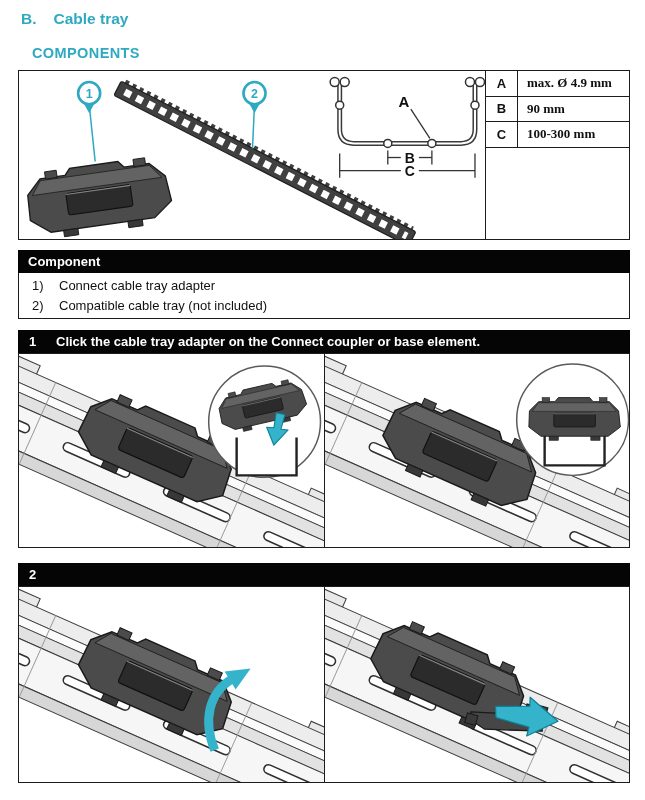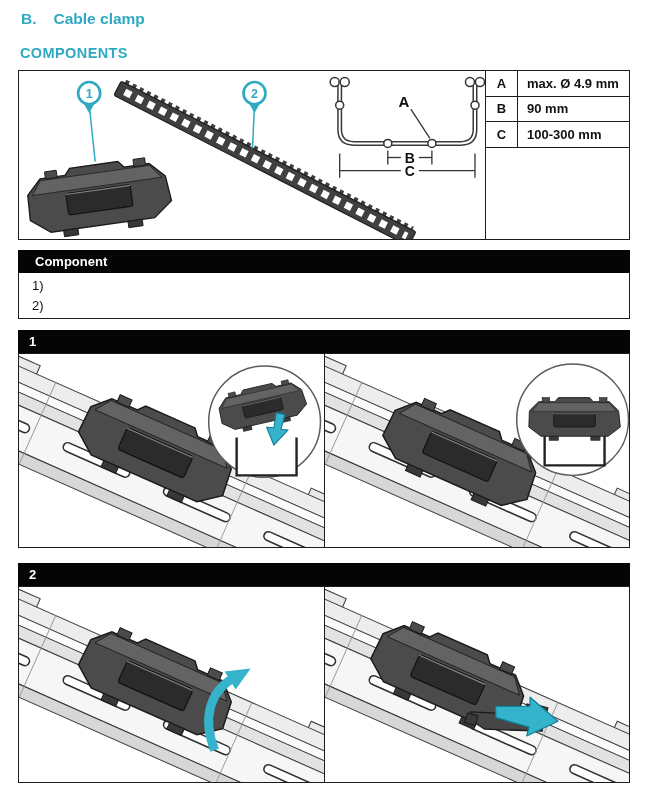--- a/index.html
+++ b/index.html
@@ -9,46 +9,46 @@
     overflow:hidden;
   }
   svg text { font-family:"Liberation Sans", sans-serif; }
 
   #doc-title {
     position:absolute; left:21px; top:10px;
     font-size:15.5px; font-weight:bold; color:#2fa9c2;
     display:flex; gap:17px;
   }
   #section-heading {
-    position:absolute; left:20px; top:45px;
+    position:absolute; left:32px; top:45px;
     font-size:14.5px; font-weight:bold; color:#2fa9c2; letter-spacing:0.4px;
   }
 
   .frame {
     position:absolute; left:18px; width:612px;
     border:1.5px solid #1c1c1c; background:#fff; box-sizing:border-box;
   }
   #components-box { top:70px; height:170px; display:flex; }
   #components-figure-wrap { width:466px; height:100%; }
   #components-figure-wrap svg { width:100%; height:100%; display:block; }
 
   #spec-col { flex:1; border-left:1.3px solid #1c1c1c; display:flex; flex-direction:column; }
   .spec-row { display:flex; border-bottom:1.3px solid #1c1c1c; height:24.5px; font-size:13px; font-weight:bold; }
   .spec-key {
     width:31px; border-right:1.3px solid #1c1c1c; align-self:stretch;
     display:flex; align-items:center; justify-content:center;
   }
-  .spec-val { display:flex; align-items:center; padding-left:9px; }
+  .spec-val { display:flex; align-items:center; padding-left:9px;font-family:Liberation Serif, serif; }
 
   .black-bar {
     position:absolute; left:18px; width:612px; height:23px; background:#050505;
     color:#fff; font-size:13px; font-weight:bold;
     display:flex; align-items:center; box-sizing:border-box;
   }
-  #component-header { top:250px; padding-left:17px; }
+  #component-header { top:250px; padding-left:10px; }
   #component-body {
     position:absolute; left:18px; top:273px; width:612px; height:46px;
     border:1.5px solid #1c1c1c; border-top:none; box-sizing:border-box;
     background:#fff; padding-top:3px;
   }
   .component-row { display:flex; font-size:13px; line-height:20px; }
   .component-num { width:27px; margin-left:13px; }
 
   .step-num { margin-left:11px; width:27px; }
   #step1-bar { top:330px; }
@@ -108,21 +108,21 @@
       <rect x="-3" y="16" width="11" height="10" fill="#3a3a3a" stroke="#1a1a1a" stroke-width="1"></rect>
     </g>
 
     <path id="arrow-down" d="M-5,0 L5,0 L4,17 L12,16 L0,36 L-12,18 L-4,17 Z" fill="#35b3cb" stroke="#0d7f96" stroke-width="1.2" stroke-linejoin="round"></path>
     <path id="arrow-right" d="M0,-6 L34,-11 L33,-20 L64,0 L35,19 L36,10 L2,5 Z" fill="#35b3cb" stroke="#0d7f96" stroke-width="1.2" stroke-linejoin="round"></path>
   </defs>
 </svg>
 
 <div id="doc-title">
   <span>B.</span>
-  <span>Cable clamp</span>
+  <span>Cable tray</span>
 </div>
 <div id="section-heading">COMPONENTS</div>
 
 <div id="components-box" class="frame">
   <div id="components-figure-wrap">
     <svg viewBox="0 0 465 167" preserveAspectRatio="none">
 
       <g transform="translate(102,10) rotate(27)">
         <line x1="4" y1="-1" x2="326" y2="-1" stroke="#3f3f3f" stroke-width="5" stroke-dasharray="4 4"></line>
         <rect x="0" y="0" width="330" height="16" rx="2" fill="#404040" stroke="#1f1f1f" stroke-width="1.2"></rect>
@@ -185,28 +185,31 @@
       <div class="spec-key">C</div>
       <div class="spec-val">100-300 mm</div>
     </div>
   </div>
 </div>
 
 <div id="component-header" class="black-bar">Component</div>
 <div id="component-body">
   <div class="component-row">
     <span class="component-num">1)</span>
+    <span>Connect cable tray adapter</span>
   </div>
   <div class="component-row">
     <span class="component-num">2)</span>
+    <span>Compatible cable tray (not included)</span>
   </div>
 </div>
 
 <div id="step1-bar" class="black-bar">
   <span class="step-num">1</span>
+  <span>Click the cable tray adapter on the Connect coupler or base element.</span>
 </div>
 <div id="step1-panels" class="step-panels">
   <div class="panel">
     <svg viewBox="0 0 305 194" preserveAspectRatio="none">
       <g transform="translate(-50,-10) rotate(24)">
         <use href="#rail"></use>
         <rect x="430" y="100" width="120" height="52" fill="#d6d6d6" stroke="#4a4a4a" stroke-width="1"></rect>
         <use href="#adapter" transform="translate(215,6)"></use>
       </g>
       <g>

